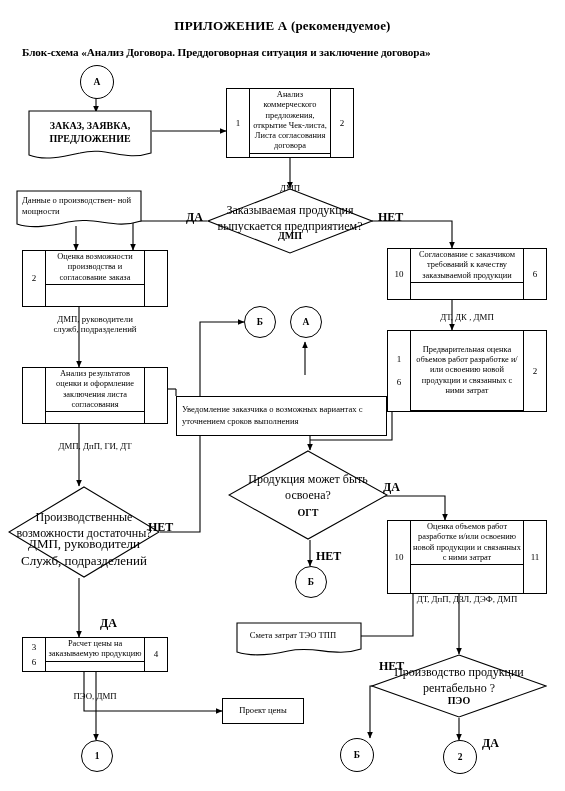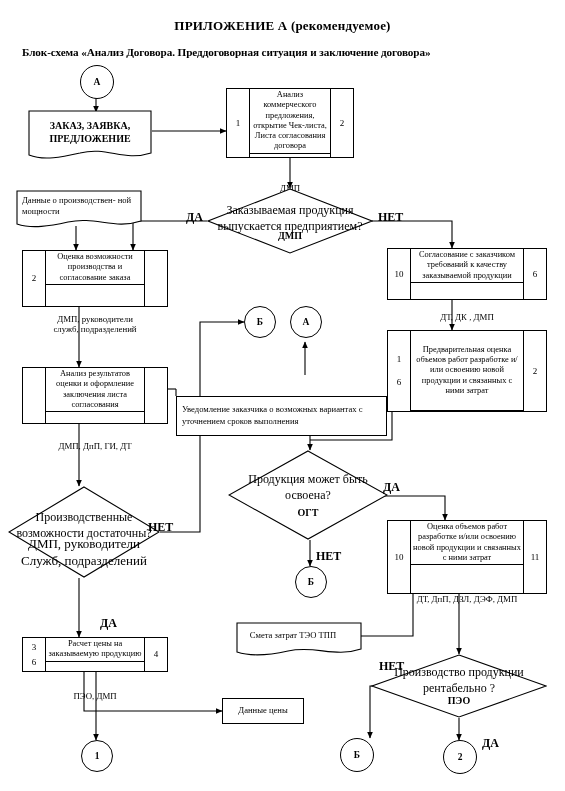--- a/index.html
+++ b/index.html
@@ -250,21 +250,21 @@
       <div class="bot" style="height:14px;">ПЭО, ДМП</div>
     </div>
     <div class="col-r">4</div>
   </div>
 
   <div class="sbox" style="left:176px;top:396px;width:211px;height:40px;">
     <span>Уведомление  заказчика о возможных вариантах с уточнением  сроков выполнения</span>
   </div>
 
   <div class="sbox center" style="left:222px;top:698px;width:82px;height:26px;">
-    <span>Данные цены</span>
+    <span>Проект цены</span>
   </div>
 
   <div class="dia" style="left:207px;top:188px;width:166px;height:66px;">
     <svg width="166" height="66" viewBox="0 0 166 66" style="position:absolute;left:0;top:0;">
       <path d="M83,1 L165,33 L83,65 L1,33 Z" fill="#fff" stroke="#000" stroke-width="1.1"></path>
     </svg>
     <div class="dlabel" style="top:15px;white-space:pre-line;">Заказываемая продукция
 выпускается предприятием?</div>
     <div class="drole" style="top:42px;">ДМП</div>
   </div>

